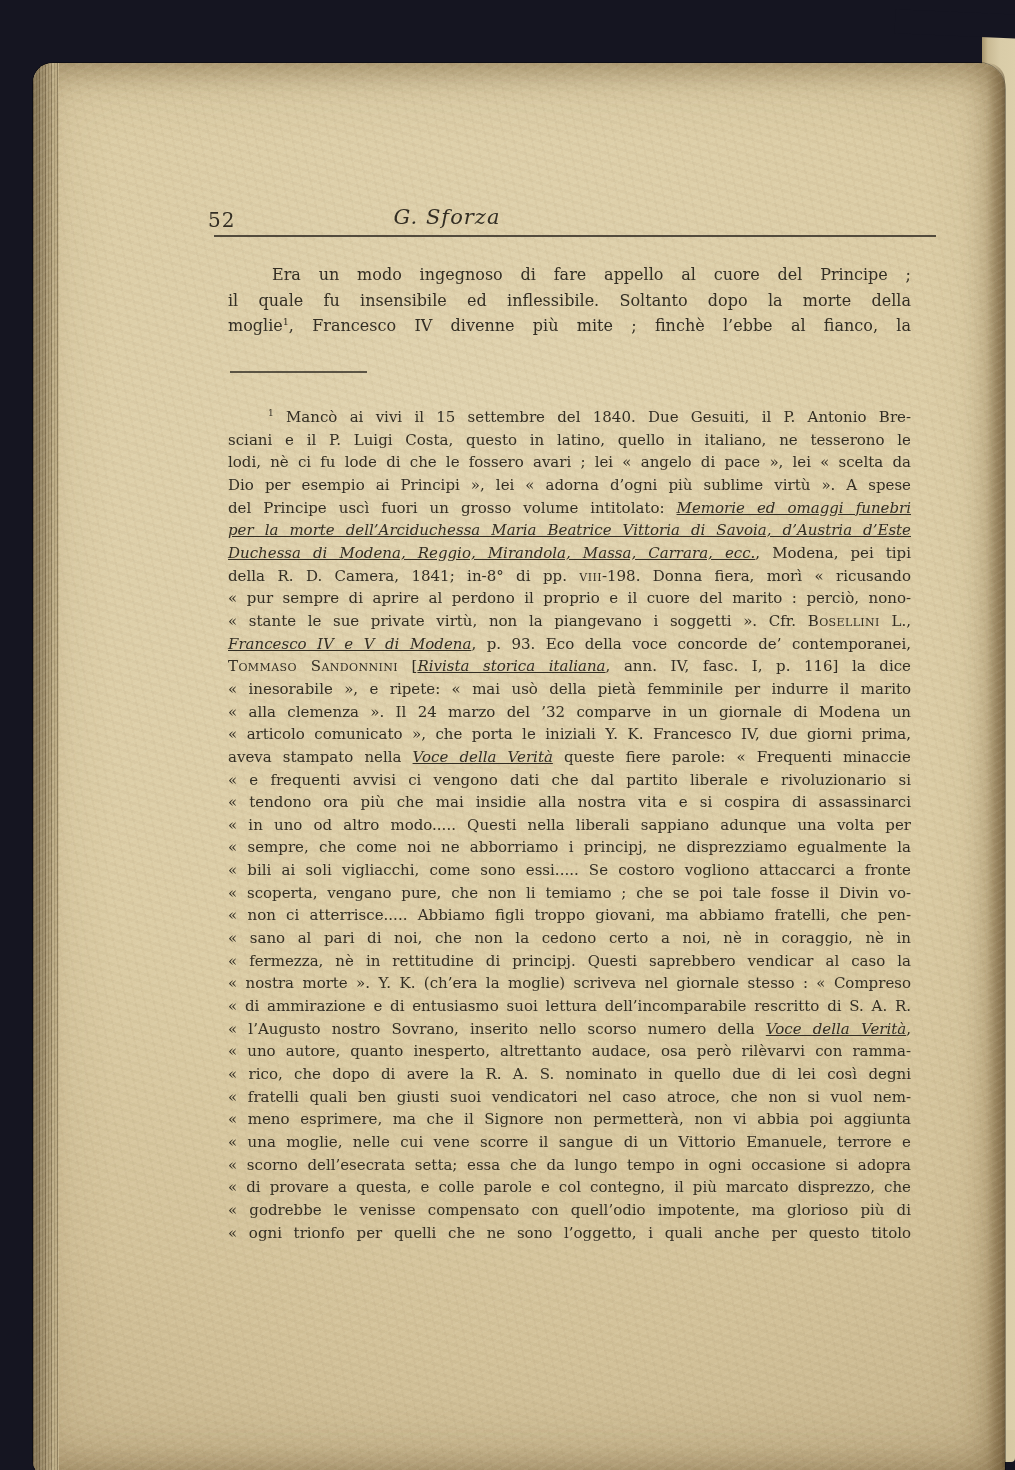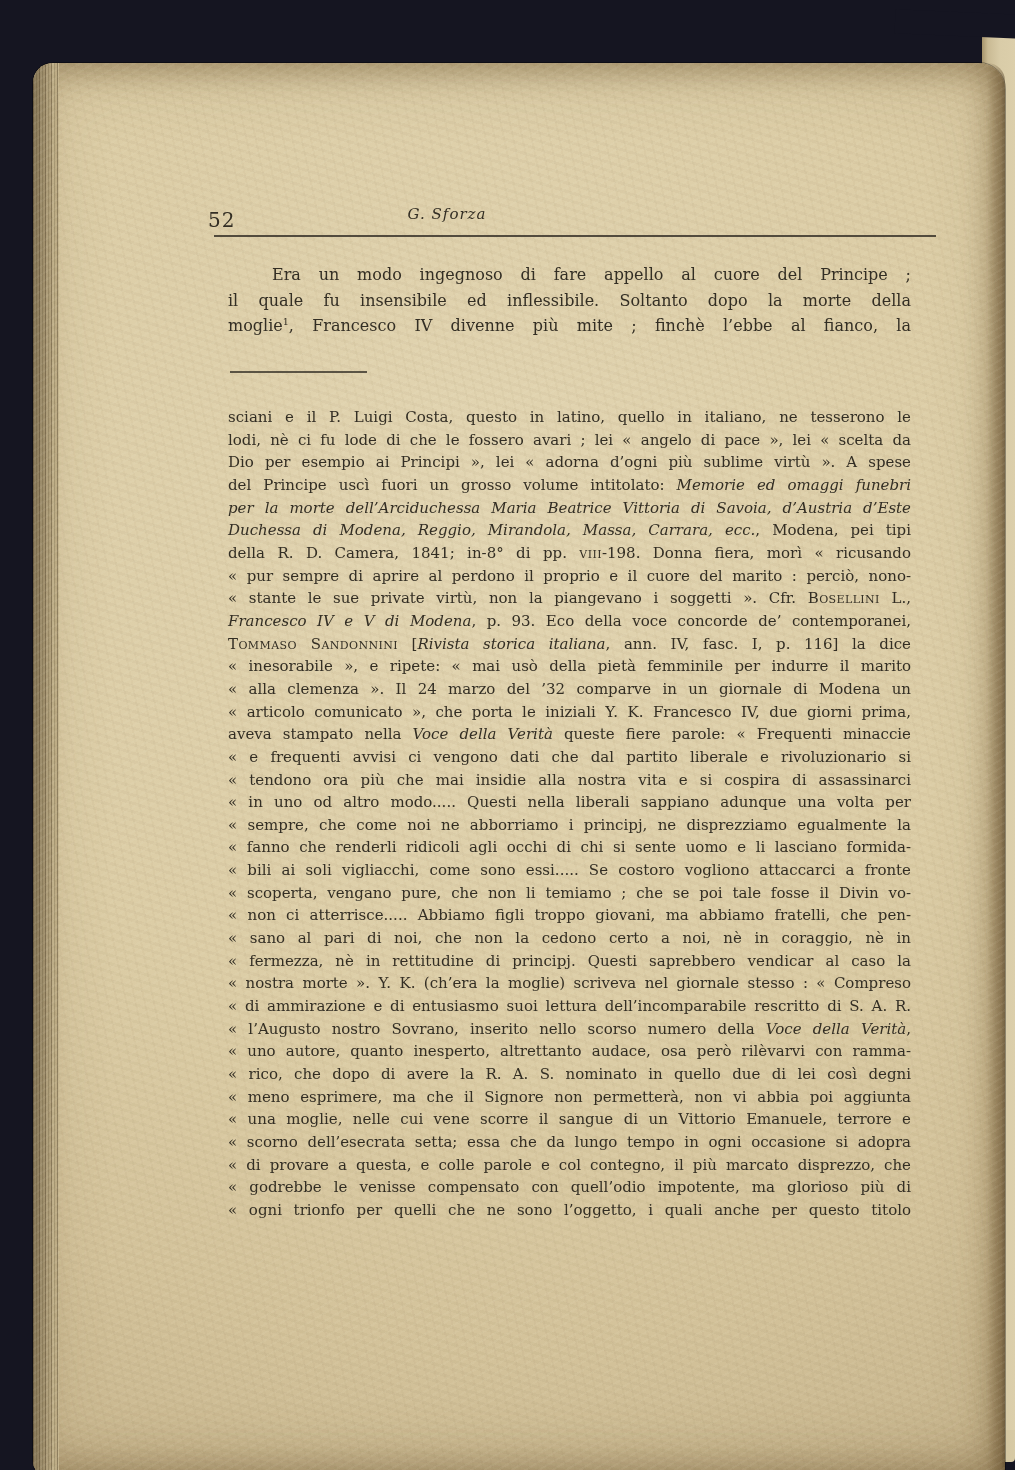--- a/index.html
+++ b/index.html
@@ -61,38 +61,38 @@
     background:linear-gradient(90deg, rgba(0,0,0,0) 0, rgba(95,72,40,.38) 78%, rgba(60,44,22,.45) 100%);
   }
   .gutter-top-notch{
     position:absolute;left:895px;top:12px;width:128px;height:24px;
     background:var(--bg);transform:rotate(2.5deg);
   }
 
   
   .page-number{position:absolute;left:175px;top:145px;font-size:20px;letter-spacing:1px;}
   .running-title{position:absolute;left:414px;top:142px;transform:translateX(-50%);
-    font-style:italic;font-size:15px;letter-spacing:1px;white-space:nowrap;}
+    font-style:italic;font-size:21px;letter-spacing:1px;white-space:nowrap;}
   .head-rule{position:absolute;left:181px;top:172px;width:722px;height:2px;background:var(--rule);opacity:.85;}
 
   .para{position:absolute;left:195px;top:199px;width:683px;font-size:16px;line-height:25.6px;}
   .para .tline.indent{padding-left:44px;}
 
   .fn-rule{position:absolute;left:197px;top:308px;width:137px;height:1.6px;background:var(--rule);opacity:.8;}
 
   .footnote{position:absolute;left:195px;top:343px;width:683px;font-size:15px;line-height:22.66px;}
   .footnote .tline.indent{padding-left:40px;}
 
   .tline{
     text-align:justify;
     text-align-last:justify;
     -moz-text-align-last:justify;
     word-spacing:.5px;
   }
-  .tline .it{font-style:italic;}
+  .tline .it{font-style:italic;text-decoration:underline;}
   .tline .sc{font-variant:small-caps;letter-spacing:.4px;}
   .tline sup{font-size:60%;vertical-align:super;line-height:0;}
 </style>
 </head>
 <body>
 
 <div class="facing-page"></div>
 <div class="facing-foot"></div>
 
 <div class="gutter-top-notch"></div>
@@ -108,50 +108,51 @@
 
   <div class="para">
       <div class="tline indent"><span>Era un modo ingegnoso di fare appello al cuore del Principe ;</span></div>
       <div class="tline"><span>il quale fu insensibile ed inflessibile. Soltanto dopo la morte della</span></div>
       <div class="tline"><span>moglie</span><sup>1</sup><span>, Francesco IV divenne più mite ; finchè l’ebbe al fianco, la</span></div>
     </div>
 
   <div class="fn-rule"></div>
 
   <div class="footnote">
+      <div class="tline indent"><sup>1</sup><span> Mancò ai vivi il 15 settembre del 1840. Due Gesuiti, il P. Antonio Bre-</span></div>
       <div class="tline"><span>sciani e il P. Luigi Costa, questo in latino, quello in italiano, ne tesserono le</span></div>
       <div class="tline"><span>lodi, nè ci fu lode di che le fossero avari ; lei « angelo di pace », lei « scelta da</span></div>
       <div class="tline"><span>Dio per esempio ai Principi », lei « adorna d’ogni più sublime virtù ». A spese</span></div>
       <div class="tline"><span>del Principe uscì fuori un grosso volume intitolato: </span><span class="it">Memorie ed omaggi funebri</span></div>
       <div class="tline"><span class="it">per la morte dell’Arciduchessa Maria Beatrice Vittoria di Savoia, d’Austria d’Este</span></div>
       <div class="tline"><span class="it">Duchessa di Modena, Reggio, Mirandola, Massa, Carrara, ecc.</span><span>, Modena, pei tipi</span></div>
       <div class="tline"><span>della R. D. Camera, 1841; in-8° di pp. </span><span class="sc">viii</span><span>-198. Donna fiera, morì « ricusando</span></div>
       <div class="tline"><span>« pur sempre di aprire al perdono il proprio e il cuore del marito : perciò, nono-</span></div>
       <div class="tline"><span>« stante le sue private virtù, non la piangevano i soggetti ». Cfr. </span><span class="sc">Bosellini</span><span> L.,</span></div>
       <div class="tline"><span class="it">Francesco IV e V di Modena</span><span>, p. 93. Eco della voce concorde de’ contemporanei,</span></div>
       <div class="tline"><span class="sc">Tommaso Sandonnini</span><span> [</span><span class="it">Rivista storica italiana</span><span>, ann. IV, fasc. I, p. 116] la dice</span></div>
       <div class="tline"><span>« inesorabile », e ripete: « mai usò della pietà femminile per indurre il marito</span></div>
       <div class="tline"><span>« alla clemenza ». Il 24 marzo del ’32 comparve in un giornale di Modena un</span></div>
       <div class="tline"><span>« articolo comunicato », che porta le iniziali Y. K. Francesco IV, due giorni prima,</span></div>
       <div class="tline"><span>aveva stampato nella </span><span class="it">Voce della Verità</span><span> queste fiere parole: « Frequenti minaccie</span></div>
       <div class="tline"><span>« e frequenti avvisi ci vengono dati che dal partito liberale e rivoluzionario si</span></div>
       <div class="tline"><span>« tendono ora più che mai insidie alla nostra vita e si cospira di assassinarci</span></div>
       <div class="tline"><span>« in uno od altro modo..... Questi nella liberali sappiano adunque una volta per</span></div>
       <div class="tline"><span>« sempre, che come noi ne abborriamo i principj, ne disprezziamo egualmente la</span></div>
-      <div class="tline"><span>« fanno che renderli ridicoli agli occhi di chi si sente uomo e li lasciano formida-</span></div>
       <div class="tline"><span>« bili ai soli vigliacchi, come sono essi..... Se costoro vogliono attaccarci a fronte</span></div>
       <div class="tline"><span>« scoperta, vengano pure, che non li temiamo ; che se poi tale fosse il Divin vo-</span></div>
       <div class="tline"><span>« non ci atterrisce..... Abbiamo figli troppo giovani, ma abbiamo fratelli, che pen-</span></div>
       <div class="tline"><span>« sano al pari di noi, che non la cedono certo a noi, nè in coraggio, nè in</span></div>
       <div class="tline"><span>« fermezza, nè in rettitudine di principj. Questi saprebbero vendicar al caso la</span></div>
       <div class="tline"><span>« nostra morte ». Y. K. (ch’era la moglie) scriveva nel giornale stesso : « Compreso</span></div>
       <div class="tline"><span>« di ammirazione e di entusiasmo suoi lettura dell’incomparabile rescritto di S. A. R.</span></div>
       <div class="tline"><span>« l’Augusto nostro Sovrano, inserito nello scorso numero della </span><span class="it">Voce della Verità</span><span>,</span></div>
       <div class="tline"><span>« uno autore, quanto inesperto, altrettanto audace, osa però rilèvarvi con ramma-</span></div>
       <div class="tline"><span>« rico, che dopo di avere la R. A. S. nominato in quello due di lei così degni</span></div>
+      <div class="tline"><span>« fratelli quali ben giusti suoi vendicatori nel caso atroce, che non si vuol nem-</span></div>
       <div class="tline"><span>« meno esprimere, ma che il Signore non permetterà, non vi abbia poi aggiunta</span></div>
       <div class="tline"><span>« una moglie, nelle cui vene scorre il sangue di un Vittorio Emanuele, terrore e</span></div>
       <div class="tline"><span>« scorno dell’esecrata setta; essa che da lungo tempo in ogni occasione si adopra</span></div>
       <div class="tline"><span>« di provare a questa, e colle parole e col contegno, il più marcato disprezzo, che</span></div>
       <div class="tline"><span>« godrebbe le venisse compensato con quell’odio impotente, ma glorioso più di</span></div>
       <div class="tline"><span>« ogni trionfo per quelli che ne sono l’oggetto, i quali anche per questo titolo</span></div>
     </div>
 </div>
 
 </body></html>

